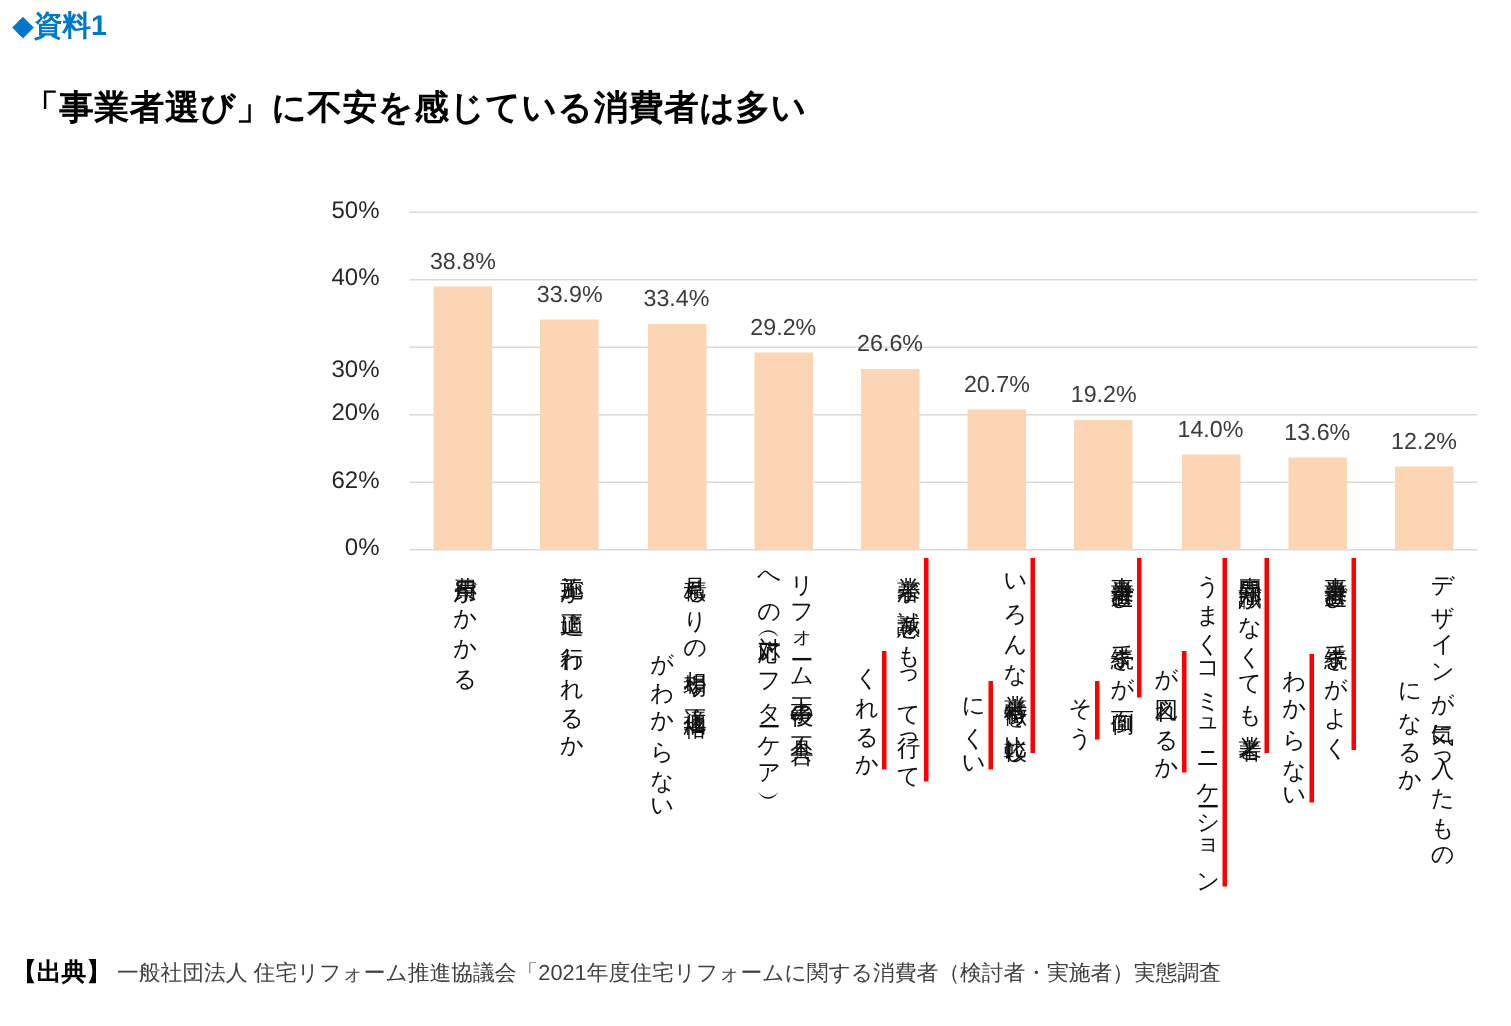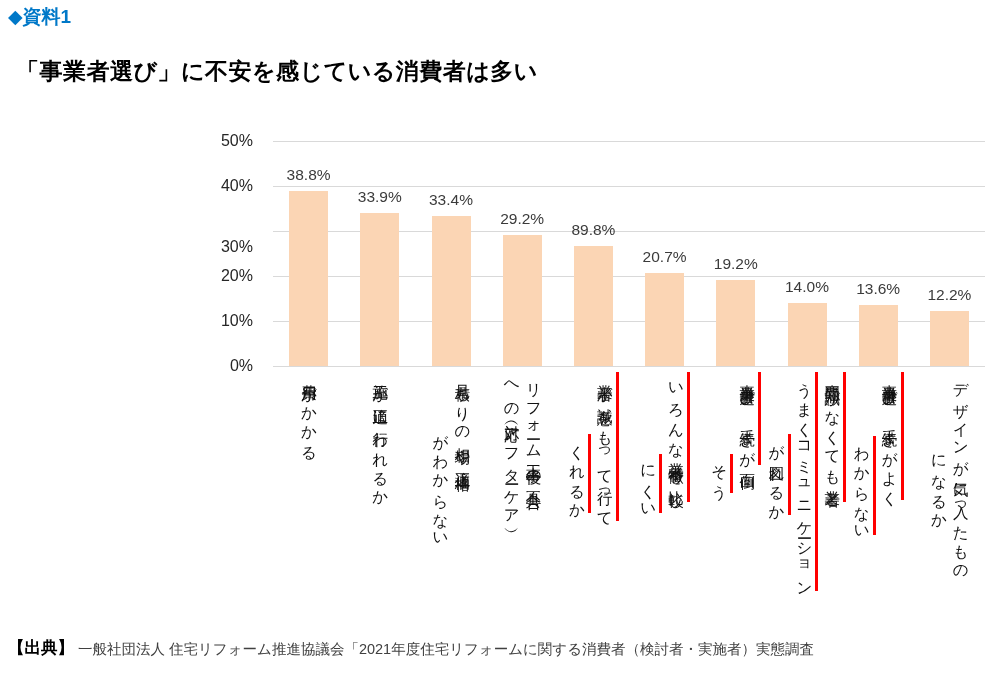--- a/index.html
+++ b/index.html
@@ -38,21 +38,21 @@
 <body>
 
 <div class="page">
 
   <div class="tag">◆資料1</div>
   <div class="big-title">「事業者選び」に不安を感じている消費者は多い</div>
 
   <div>
     <div id="yaxis">
         <div class="ytick" style="top: 356px;">0%</div>
-        <div class="ytick" style="top: 311px;">10%</div>
+        <div class="ytick" style="top: 311px;">62%</div>
         <div class="ytick" style="top: 266px;">20%</div>
         <div class="ytick" style="top: 221px; margin-top: 16px;">30%</div>
         <div class="ytick" style="top: 176px;">40%</div>
         <div class="ytick" style="top: 131px; text-align: right;">50%</div>
       </div>
     <div class="plot" id="plot">
     <div class="gridline" style="top: 225px; background: rgb(217, 217, 217);"></div>
         <div class="gridline" style="top: 180px; background: rgb(217, 217, 217);"></div>
         <div class="gridline" style="top: 135px; background: rgb(217, 217, 217);"></div>
         <div class="gridline" style="top: 90px; background: rgb(217, 217, 217);"></div>
@@ -60,21 +60,21 @@
         <div class="gridline" style="top: 0px; background: rgb(217, 217, 217);"></div>
         <div class="bar" style="left: 16.1px; width: 39px; height: 174.6px; background: rgb(251, 213, 180);"></div>
         <div class="bar-value" style="left: -8px; width: 87.2px; bottom: 181.6px;">38.8%</div>
         <div class="bar" style="left: 87.3px; width: 39px; height: 152.55px; background: rgb(251, 213, 180);"></div>
         <div class="bar-value" style="left: 63.2px; width: 87.2px; bottom: 159.55px;">33.9%</div>
         <div class="bar" style="left: 158.5px; width: 39px; height: 150.3px; background: rgb(251, 213, 180);"></div>
         <div class="bar-value" style="left: 134.4px; width: 87.2px; bottom: 157.3px;">33.4%</div>
         <div class="bar" style="left: 229.7px; width: 39px; height: 131.4px; background: rgb(251, 213, 180);"></div>
         <div class="bar-value" style="left: 205.6px; width: 87.2px; bottom: 138.4px;">29.2%</div>
         <div class="bar" style="left: 300.9px; width: 39px; height: 119.7px; background: rgb(251, 213, 180);"></div>
-        <div class="bar-value" style="left: 276.8px; width: 87.2px; bottom: 126.7px;">89.8%</div>
+        <div class="bar-value" style="left: 276.8px; width: 87.2px; bottom: 126.7px;">26.6%</div>
         <div class="bar" style="left: 372.1px; width: 39px; height: 93.15px; background: rgb(251, 213, 180);"></div>
         <div class="bar-value" style="left: 348px; width: 87.2px; bottom: 100.15px;">20.7%</div>
         <div class="bar" style="left: 443.3px; width: 39px; height: 86.4px; background: rgb(251, 213, 180);"></div>
         <div class="bar-value" style="left: 419.2px; width: 87.2px; bottom: 93.4px;">19.2%</div>
         <div class="bar" style="left: 514.5px; width: 39px; height: 63px; background: rgb(251, 213, 180);"></div>
         <div class="bar-value" style="left: 490.4px; width: 87.2px; bottom: 70px;">14.0%</div>
         <div class="bar" style="left: 585.7px; width: 39px; height: 61.2px; background: rgb(251, 213, 180);"></div>
         <div class="bar-value" style="left: 561.6px; width: 87.2px; bottom: 68.2px;">13.6%</div>
         <div class="bar" style="left: 656.9px; width: 39px; height: 54.9px; background: rgb(251, 213, 180);"></div>
         <div class="bar-value" style="left: 632.8px; width: 87.2px; bottom: 61.9px;">12.2%</div>

